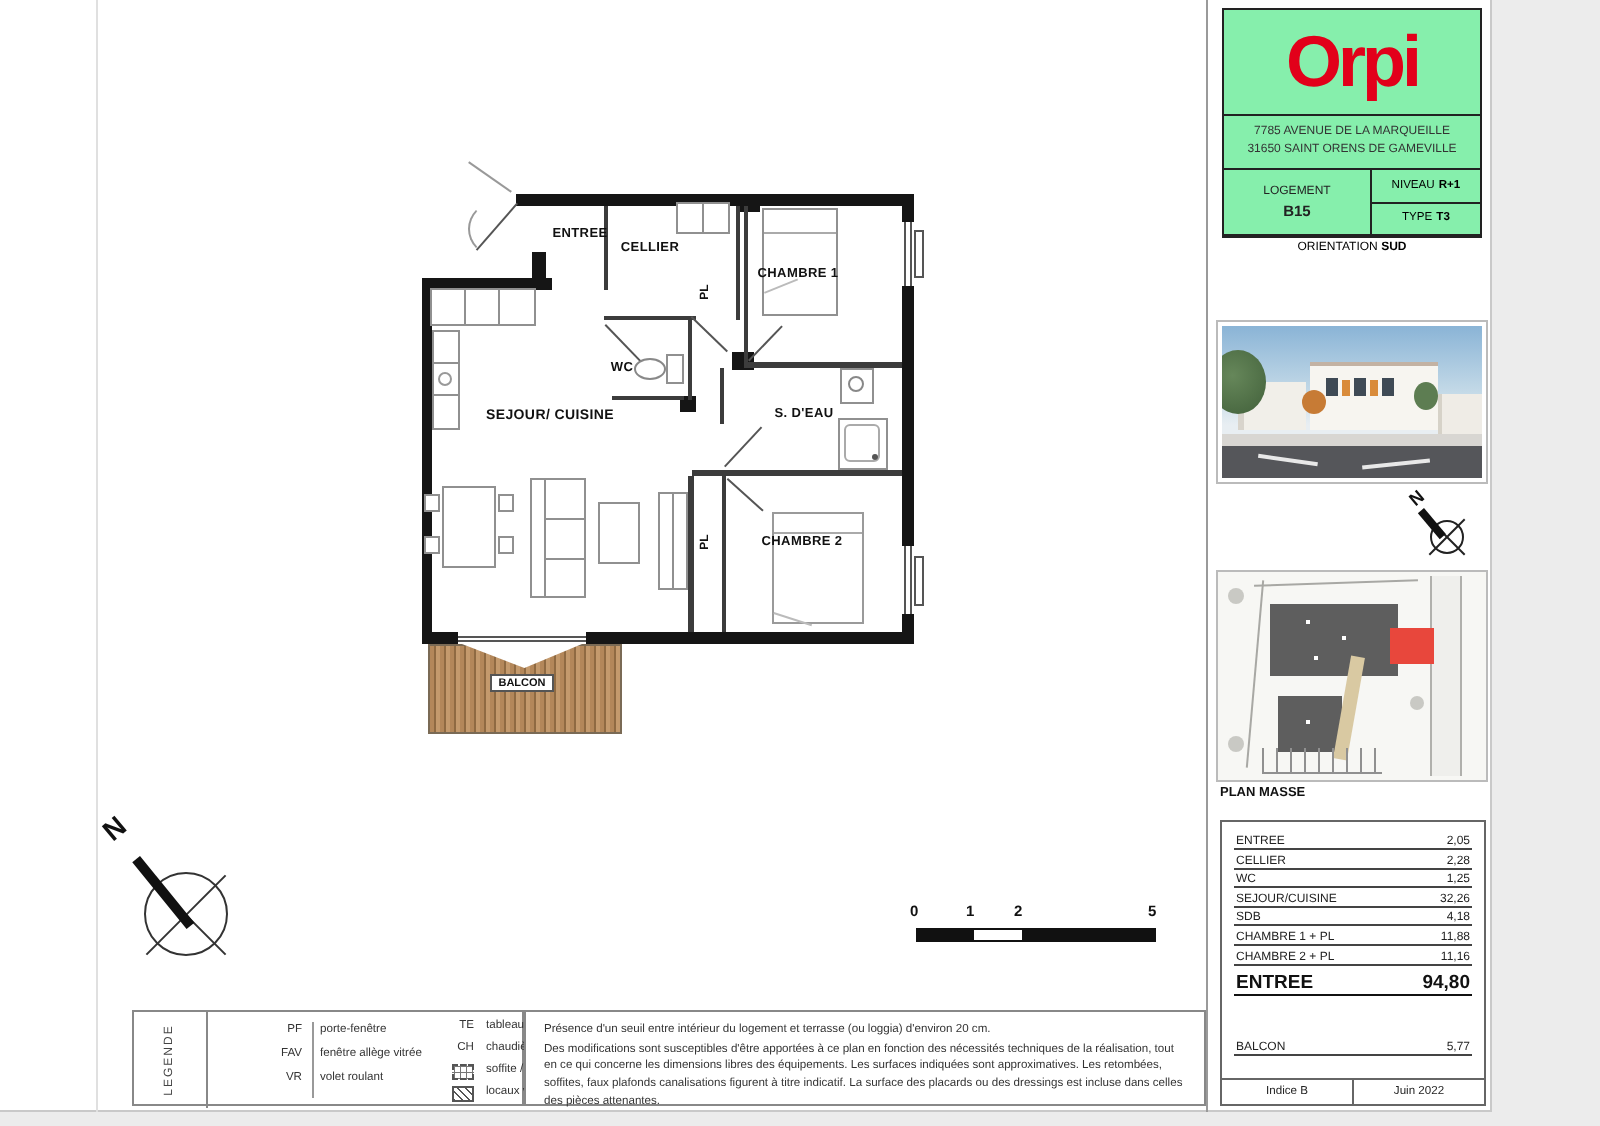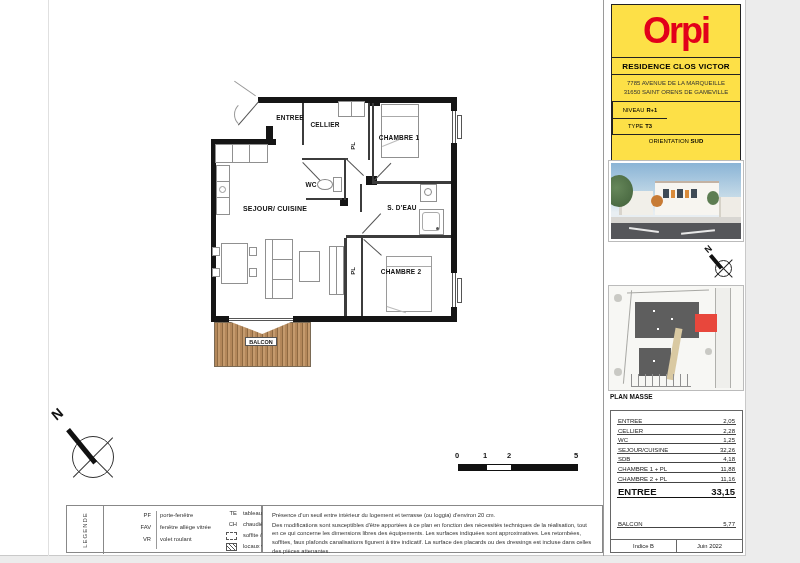--- a/index.html
+++ b/index.html
@@ -10,21 +10,21 @@
   .w { position:absolute; background:#151515; }
   .p { position:absolute; background:#3c3c3c; }
   .ln { position:absolute; background:#555; }
   .furn { position:absolute; background:#fff; border:1px solid #909090; }
   .leaf { position:absolute; height:1.2px; background:#555; transform-origin:0 0; }
   .rlbl { position:absolute; transform:translate(-50%,-50%); font-size:6.5px; font-weight:bold; color:#111; letter-spacing:.2px; white-space:nowrap; }
   .vlbl { position:absolute; transform:translate(-50%,-50%) rotate(-90deg); font-size:6px; font-weight:bold; color:#111; white-space:nowrap; }
   .thin { position:absolute; background:#999; }
   
   .panelline { position:absolute; background:#9a9a9a; }
-  .tb { position:absolute; left:611px; top:4px; width:130px; height:176px; border:1.5px solid #222; background:#fde047; }
+  .tb { position:absolute; left:611px; top:4px; width:130px; height:115px; border:1.5px solid #222; background:#86efac; }
   .tb-logo { height:52px; display:flex; align-items:center; justify-content:center; }
   .tb-logo span { font-size:36px; font-weight:bold; letter-spacing:-2px; line-height:1; }
   .tb-row { border-top:1px solid #222; text-align:center; }
   .tb-res { font-size:8px; font-weight:bold; padding:4px 0 3px; letter-spacing:.2px; }
   .tb-addr { font-size:6px; color:#333; padding:4px 0; line-height:1.5; }
   .tb-log { display:flex; height:33px; }
   .tb-log-left { width:57%; display:flex; flex-direction:column; align-items:center; justify-content:center; font-size:6px; color:#222; gap:2px; }
   .tb-log-left b { font-size:7.5px; }
   .tb-log-right { width:43%; border-left:1px solid #222; display:flex; flex-direction:column; }
   .tb-log-right > div { flex:1; display:flex; align-items:center; justify-content:center; font-size:5.8px; gap:2px; }
@@ -176,26 +176,29 @@
       <div class="abs" style="left:458px;top:464px;width:120px;height:7px;border:1px solid #111;background:#fff;">
         <div class="abs" style="left:0;top:0;width:28px;height:100%;background:#111;"></div>
         <div class="abs" style="left:52px;top:0;width:66px;height:100%;background:#111;"></div>
       </div>
     </div>
 
     <div class="tb">
       <div class="tb-logo">
         <span id="brandtxt" style="color: rgb(226, 0, 26);">Orpi</span>
       </div>
-      <div class="tb-row tb-res">RESIDENCE CLOS VICTOR</div>
       <div class="tb-row tb-addr">
         <div>7785 AVENUE DE LA MARQUEILLE</div>
         <div>31650 SAINT ORENS DE GAMEVILLE</div>
       </div>
       <div class="tb-row tb-log">
+        <div class="tb-log-left">
+          <span>LOGEMENT</span>
+          <b>B15</b>
+        </div>
         <div class="tb-log-right">
           <div>
             <span>NIVEAU</span>
             <b>R+1</b>
           </div>
           <div>
             <span>TYPE</span>
             <b>T3</b>
           </div>
         </div>
@@ -279,21 +282,21 @@
         <div class="trow">
             <span>CHAMBRE 1 + PL</span>
             <span>11,88</span>
           </div>
         <div class="trow">
             <span>CHAMBRE 2 + PL</span>
             <span>11,16</span>
           </div>
         <div class="trow-total">
             <span>ENTREE</span>
-            <span>33,15</span>
+            <span>94,80</span>
           </div>
       </div>
       <div class="trow-balcon">
           <span>BALCON</span>
           <span>5,77</span>
         </div>
       <div class="sfoot">
         <div>Indice B</div>
         <div>Juin 2022</div>
       </div>

